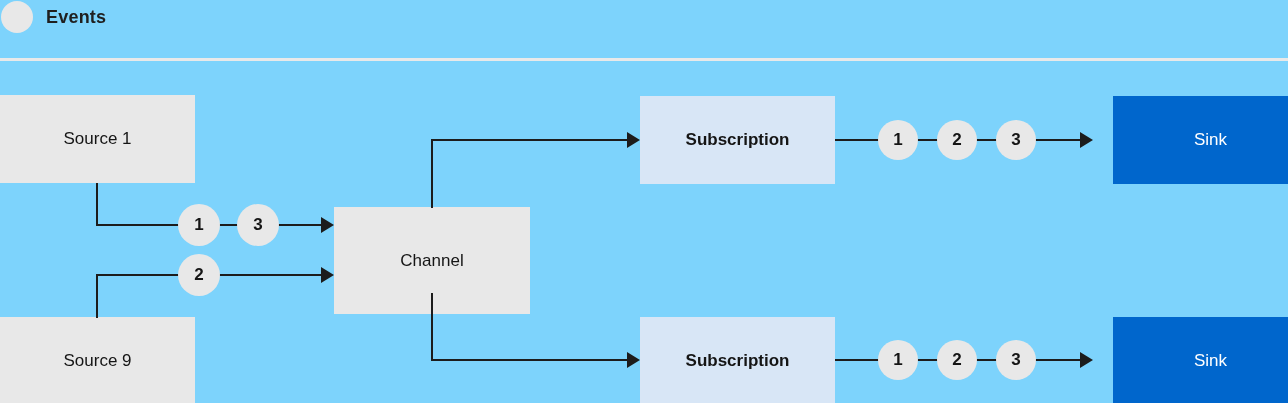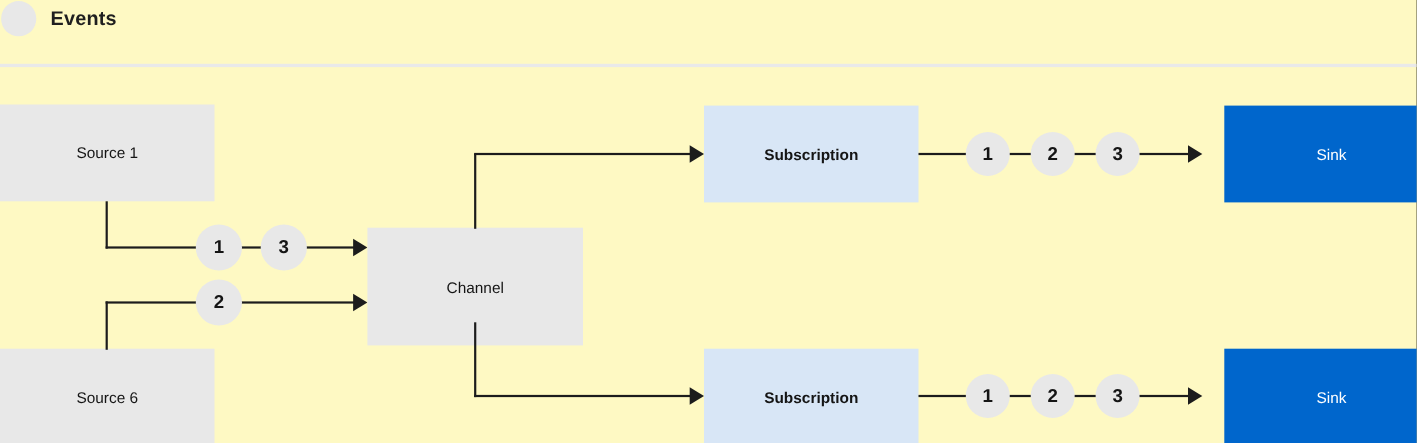--- a/index.html
+++ b/index.html
@@ -4,21 +4,21 @@
 <style>
   html, body {
     margin: 0;
     padding: 0;
     background: #000000;
   }
   #canvas {
     position: relative;
     width: 1288px;
     height: 403px;
-    background: #fef9c3;
+    background: #7dd3fc;
     overflow: hidden;
     font-family: "Liberation Sans", sans-serif;
   }
 
   
   .legend-dot {
     position: absolute;
     left: 1px;
     top: 1px;
     width: 32px;
@@ -44,21 +44,21 @@
     height: 3px;
     background: #e9e9e9;
   }
 
   
   .node {
     position: absolute;
     display: flex;
     align-items: center;
     justify-content: center;
-    font-size: 14px;
+    font-size: 17px;
     line-height: 20px;
     box-sizing: border-box;
   }
   .node-grey  { background: #e8e8e8; color: #151515; }
   .node-blue  { background: #d8e6f6; color: #151515; font-weight: bold; }
   .node-sink  { background: #0066cc; color: #ffffff; margin-left: 20px; }
 
   
   .line-h, .line-v {
     position: absolute;
@@ -109,21 +109,21 @@
   <div class="arrow" style="left:321px; top:217px;"></div>
 
   <div class="event event-lg" style="left:178px; top:204px;">
     <span>1</span>
   </div>
   <div class="event event-lg" style="left:237px; top:204px;">
     <span>3</span>
   </div>
 
   <div class="node node-grey" style="left:0px; top:317px; width:195px; height:88px;">
-    <span>Source 6</span>
+    <span>Source 9</span>
   </div>
 
   <div class="line-v" style="left:96px; top:274px; height:44px;"></div>
   <div class="line-h" style="left:96px; top:274px; width:226px;"></div>
   <div class="arrow" style="left:321px; top:267px;"></div>
 
   <div class="event event-lg" style="left:178px; top:254px;">
     <span>2</span>
   </div>
 

